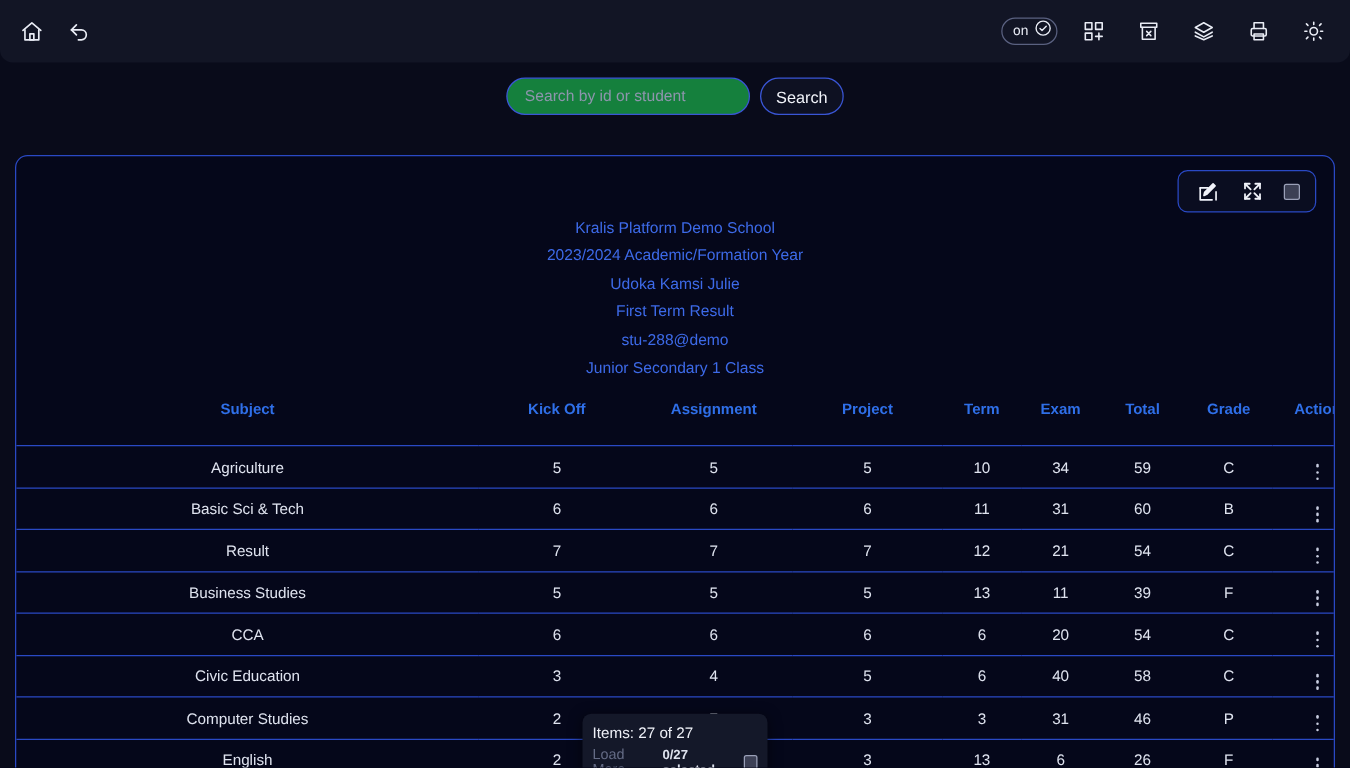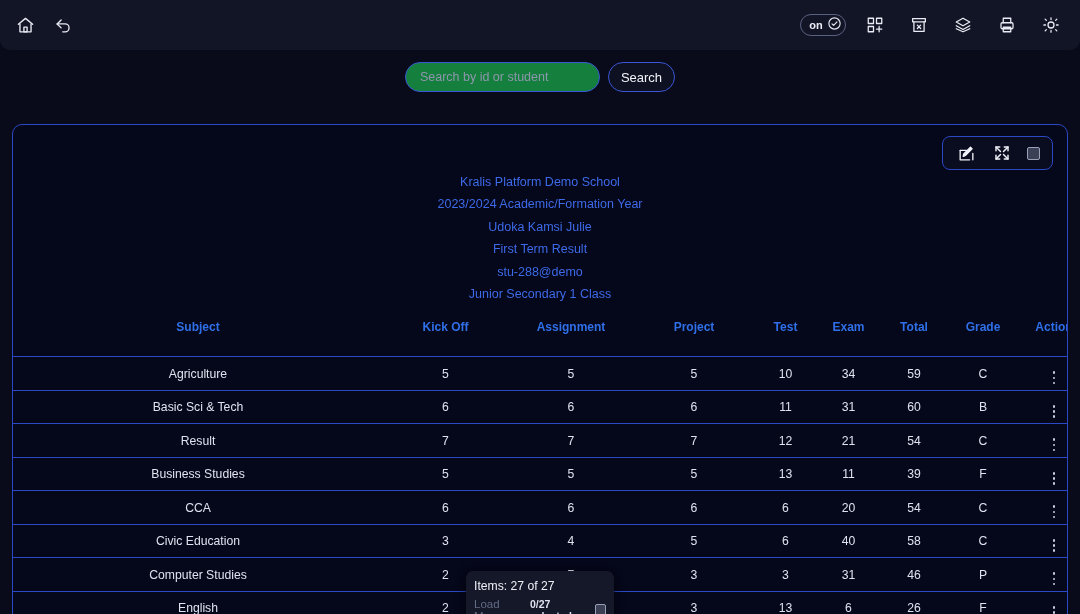--- a/index.html
+++ b/index.html
@@ -21,21 +21,21 @@
   .topbar {
     height: 50px;
     background: #121525;
     display: flex;
     align-items: center;
     justify-content: space-between;
     padding: 0 14px 0 10px;
     border-radius: 0 0 10px 10px;
   }
   .topbar-left { display: flex; align-items: center; gap: 8px; }
-  .topbar-right { display: flex; align-items: center; gap: 14px; font-weight: bold; }
+  .topbar-right { display: flex; align-items: center; gap: 14px; }
 
   .icon-btn {
     width: 30px; height: 30px;
     display: flex; align-items: center; justify-content: center;
     color: #e9ecf5;
     cursor: pointer;
     border-radius: 6px;
   }
   .icon-btn svg { display: block; }
 
@@ -335,21 +335,21 @@
         <col class="c-total">
         <col class="c-grade">
         <col class="c-action">
     </colgroup>
     <thead>
       <tr>
         <th>Subject</th>
         <th>Kick Off</th>
         <th>Assignment</th>
         <th>Project</th>
-        <th>Test</th>
+        <th>Term</th>
         <th>Exam</th>
         <th>Total</th>
         <th>Grade</th>
         <th>Action</th>
       </tr>
     </thead>
     <tbody id="tbody">
         <tr>
           <td>Agriculture</td>
           <td>5</td>

